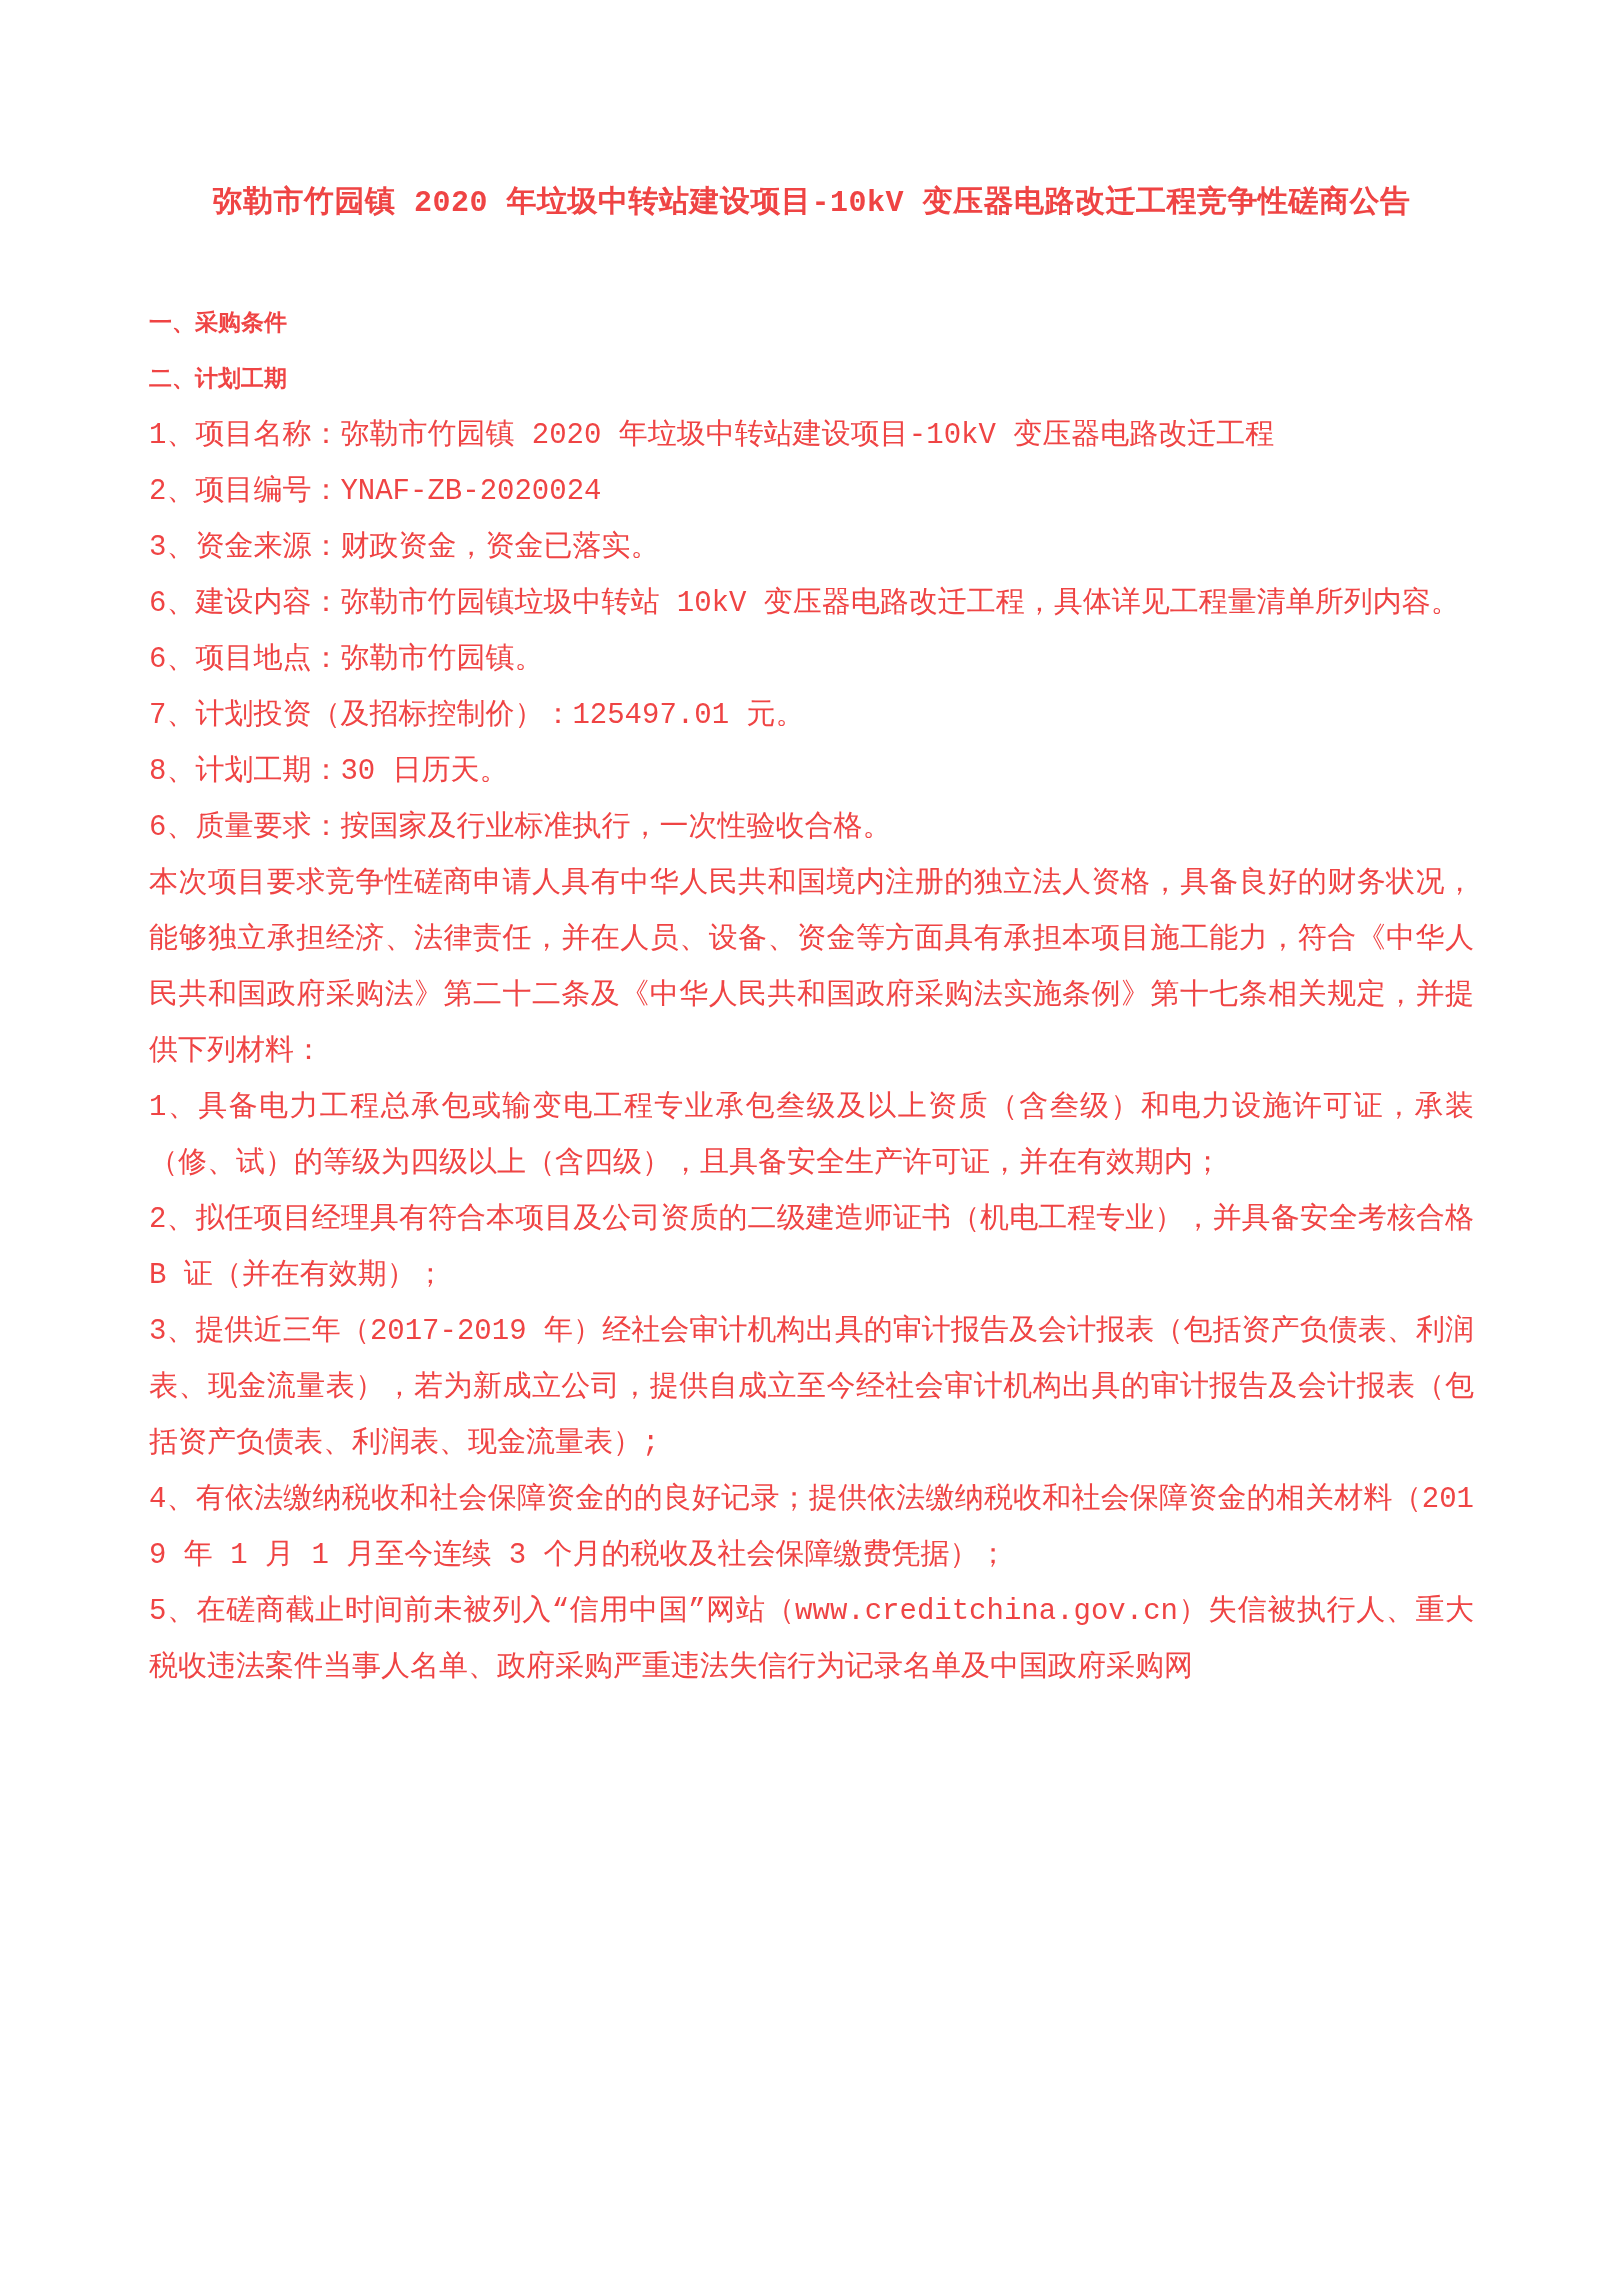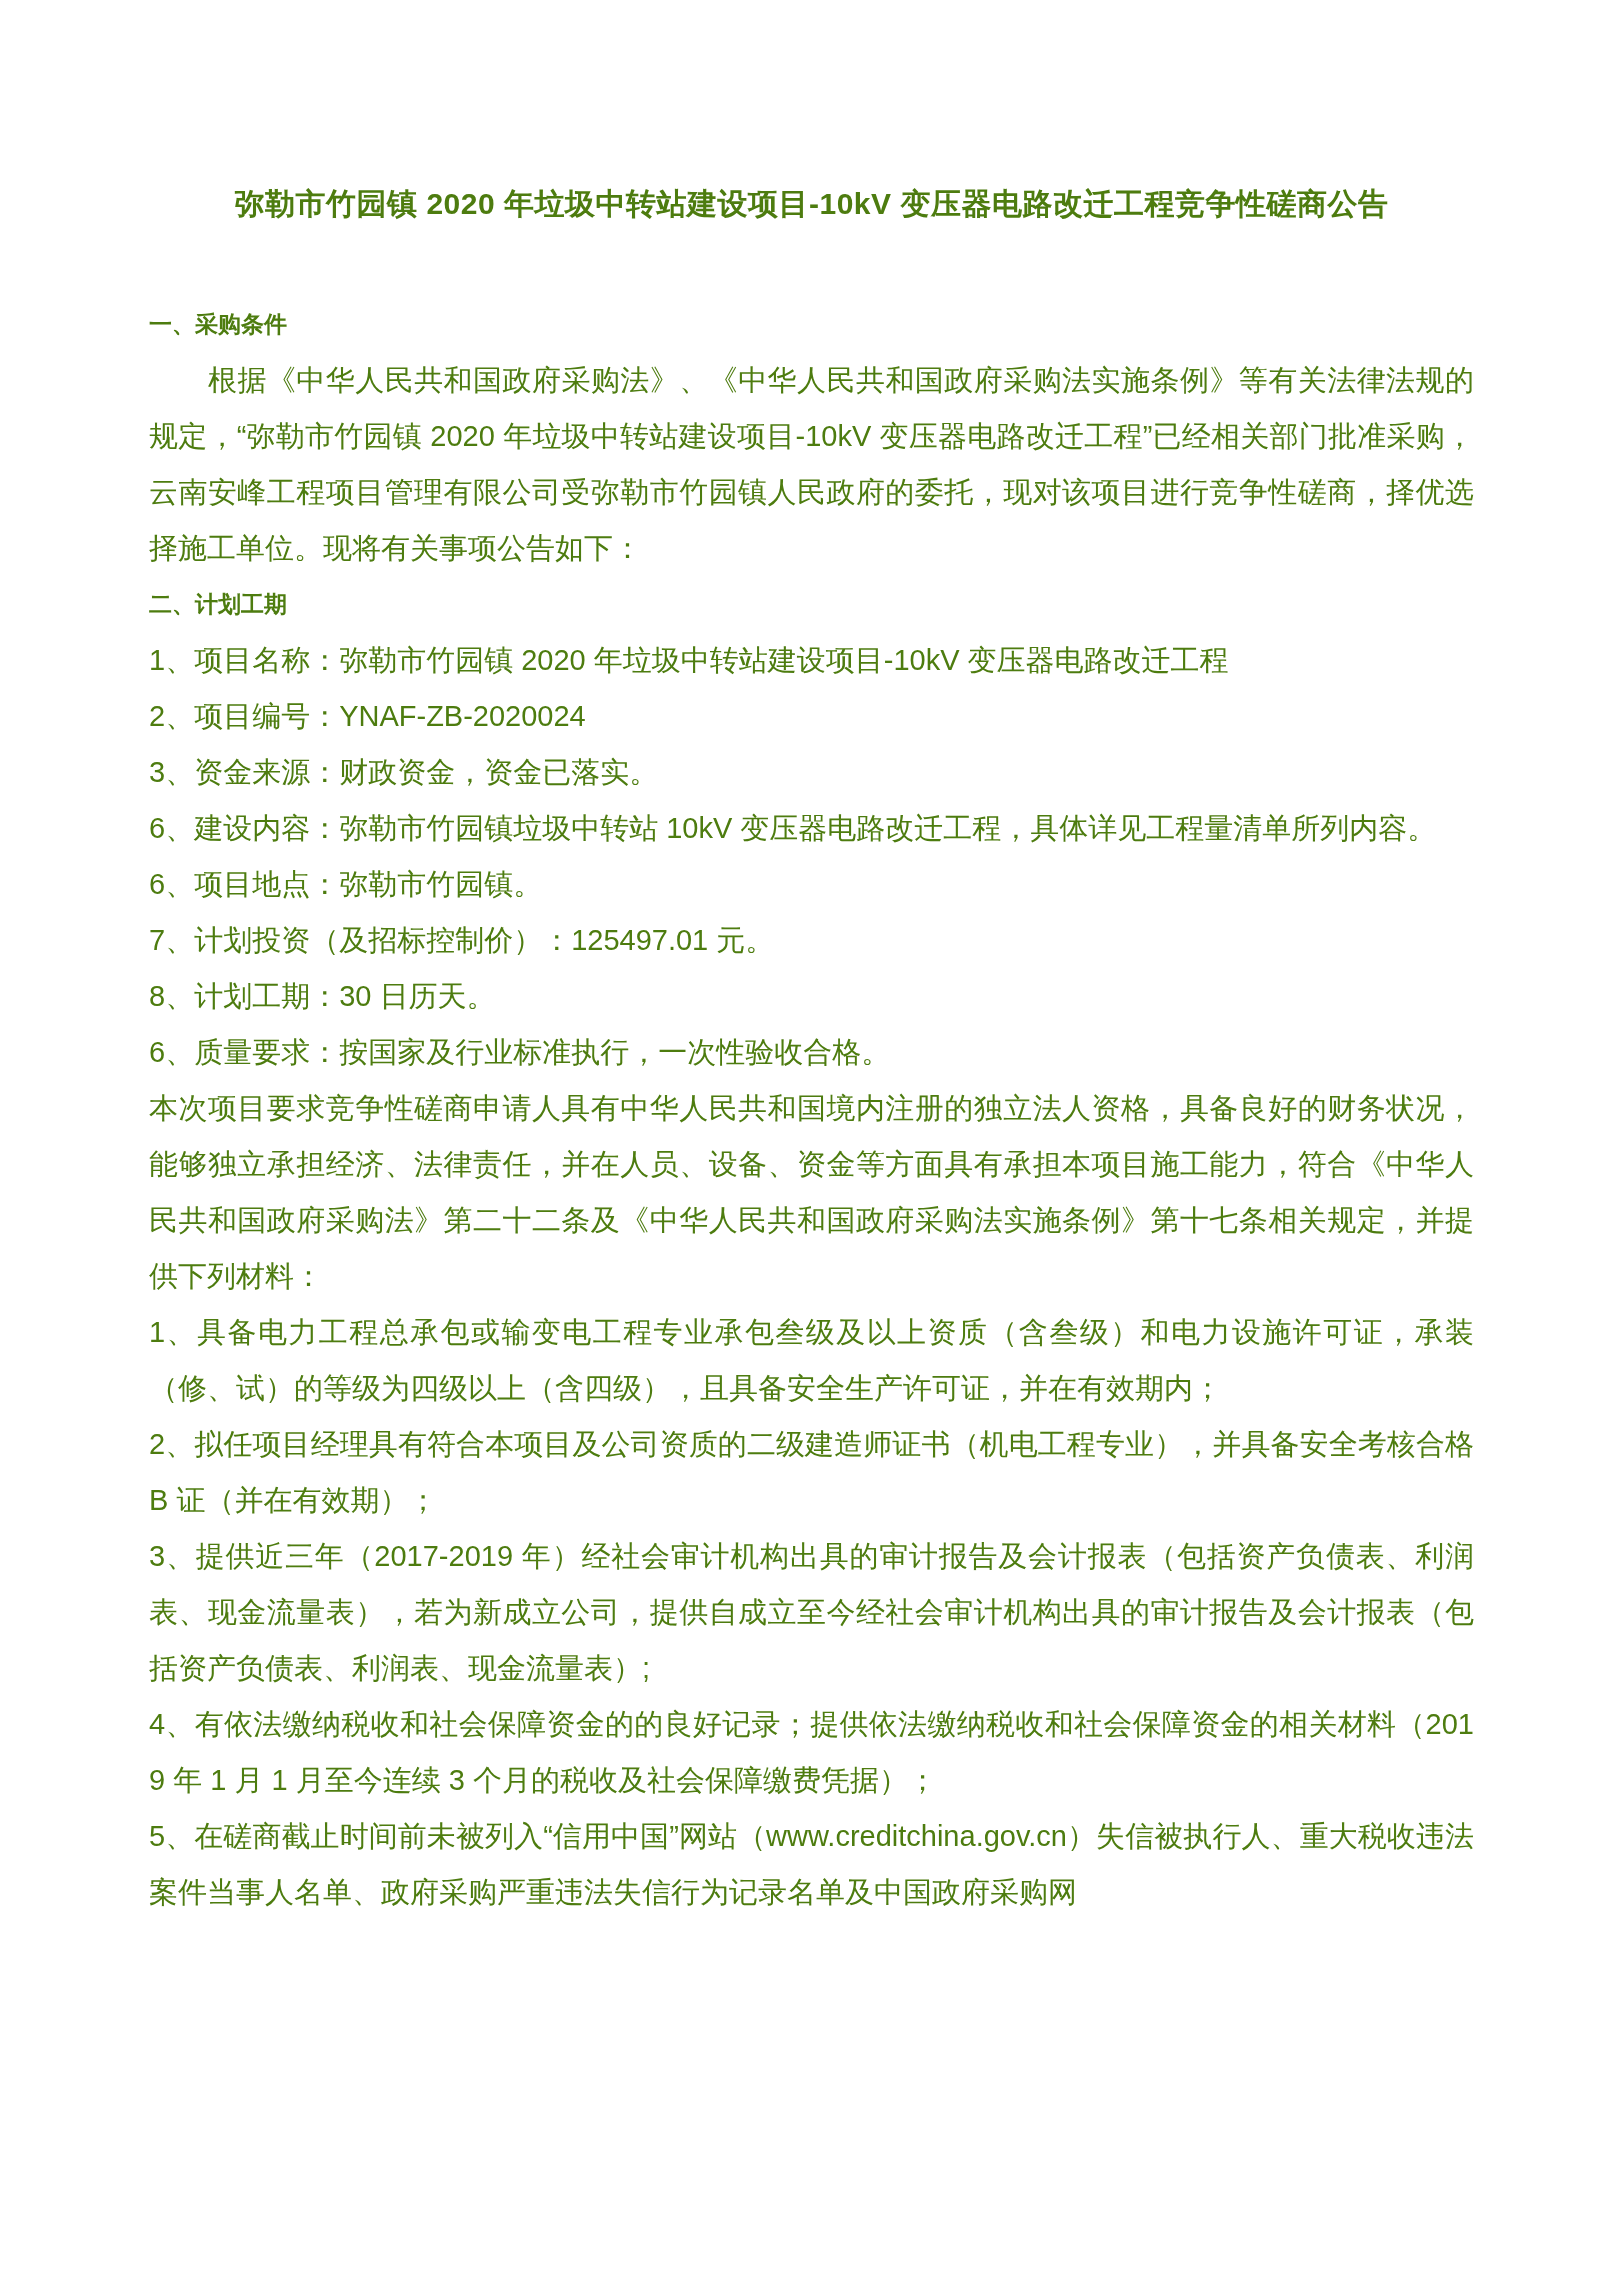--- a/index.html
+++ b/index.html
@@ -5,22 +5,22 @@
   html, body {
     margin: 0;
     padding: 0;
     background: #ffffff;
   }
   .page {
     position: relative;
     width: 1496px;
     height: 2293px;
     background: #ffffff;
-    color: #4d7c0f;
-    font-family: Liberation Sans, sans-serif;
+    color: #ef4444;
+    font-family: Liberation Mono, monospace;
     overflow: hidden;
   }
   .doc-content {
     position: absolute;
     left: 149px;
     top: 176px;
     width: 1325px;
   }
   .doc-title {
     font-size: 30px;
@@ -51,21 +51,20 @@
 </style>
 </head>
 <body>
 
 <div class="page">
   <div class="doc-content">
 
     <h1 class="doc-title">弥勒市竹园镇 2020 年垃圾中转站建设项目-10kV 变压器电路改迁工程竞争性磋商公告</h1>
 
     <h2 class="sec-heading">一、采购条件</h2>
-    <p class="para first-indent">根据《中华人民共和国政府采购法》、《中华人民共和国政府采购法实施条例》等有关法律法规的规定，“弥勒市竹园镇 2020 年垃圾中转站建设项目-10kV 变压器电路改迁工程”已经相关部门批准采购，云南安峰工程项目管理有限公司受弥勒市竹园镇人民政府的委托，现对该项目进行竞争性磋商，择优选择施工单位。现将有关事项公告如下：</p>
 
     <h2 class="sec-heading">二、计划工期</h2>
     <p class="para">1、项目名称：弥勒市竹园镇 2020 年垃圾中转站建设项目-10kV 变压器电路改迁工程</p>
     <p class="para">2、项目编号：YNAF-ZB-2020024</p>
     <p class="para">3、资金来源：财政资金，资金已落实。</p>
     <p class="para">6、建设内容：弥勒市竹园镇垃圾中转站 10kV 变压器电路改迁工程，具体详见工程量清单所列内容。</p>
     <p class="para">6、项目地点：弥勒市竹园镇。</p>
     <p class="para">7、计划投资（及招标控制价）：125497.01 元。</p>
     <p class="para">8、计划工期：30 日历天。</p>
     <p class="para">6、质量要求：按国家及行业标准执行，一次性验收合格。</p>

